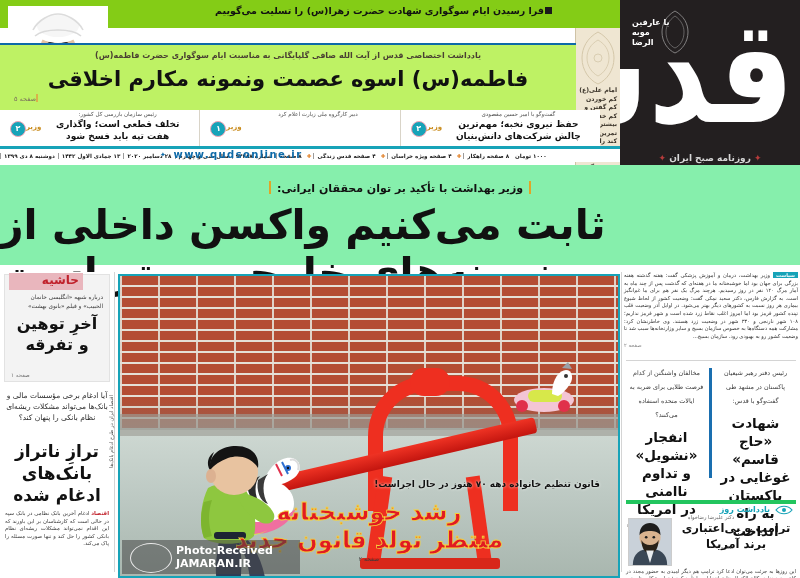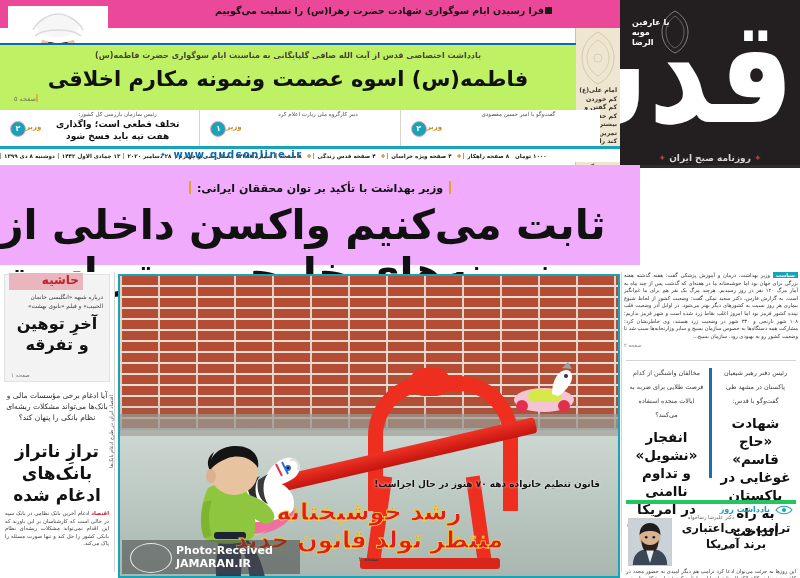--- a/index.html
+++ b/index.html
@@ -7,21 +7,21 @@
     width:800px;height:578px;overflow:hidden;
     background:#ffffff;
     font-family:"DejaVu Sans","Liberation Sans",sans-serif;
     direction:rtl;
   }
   .page{position:relative;width:800px;height:578px;background:#fff;}
 
   
   .top-line{
     position:absolute;left:0;top:0;width:732px;height:28px;
-    background:#ec4899;
+    background:#84cc16;
   }
   .top-line .txt{
     position:absolute;right:188px;top:5px;
     font-size:9.5px;color:#111;white-space:nowrap;font-weight:bold;
   }
   .top-line .sq{
     position:absolute;right:180px;top:7px;width:7px;height:7px;
     background:#1a1a1a;
   }
 
@@ -146,21 +146,21 @@
 
   .url{
     position:absolute;left:168px;top:148px;width:140px;height:14px;
     font-size:10px;letter-spacing:1.4px;color:#0e6aa8;font-weight:bold;
     text-align:center;line-height:14px;
   }
   .url-dia{position:absolute;left:160px;top:151px;color:#0e6aa8;font-size:7px;}
 
   
   .lead{
-    position:absolute;left:0;top:165px;width:640px;height:100px;background:#f0abfc;
+    position:absolute;left:0;top:165px;width:800px;height:100px;background:#86efac;
   }
   .lead-kicker{
     position:absolute;left:0;right:0;top:16px;text-align:center;
     font-size:11px;color:#111;font-weight:bold;
   }
   .lead-kicker .tick{
     display:inline-block;width:2px;height:13px;background:#e0a527;
     vertical-align:-2px;margin:0 6px;
   }
   .lead-title{
@@ -441,20 +441,21 @@
       <div class="banner-title">فاطمه(س) اسوه عصمت ونمونه مکارم اخلاقی</div>
       <div class="banner-page">
         <span class="bar"></span><span>صفحه ۵</span>
       </div>
     </div>
   </div>
 
   <div class="teasers">
     <div class="teaser">
       <span class="kick">گفت‌وگو با امیر حسین مقصودی</span>
+      <span class="ttl">حفظ نیروی نخبه؛ مهم‌ترین چالش شرکت‌های دانش‌بنیان</span>
       <span class="badge">۲</span>
       <span class="wzr">وزیر</span>
     </div>
     <div class="teaser">
       <span class="kick">دبیر کارگروه ملی زیارت اعلام کرد</span>
       <span class="badge">۱</span>
       <span class="wzr">وزیر</span>
     </div>
     <div class="teaser">
       <span class="kick">رئیس سازمان بازرسی کل کشور:</span>

